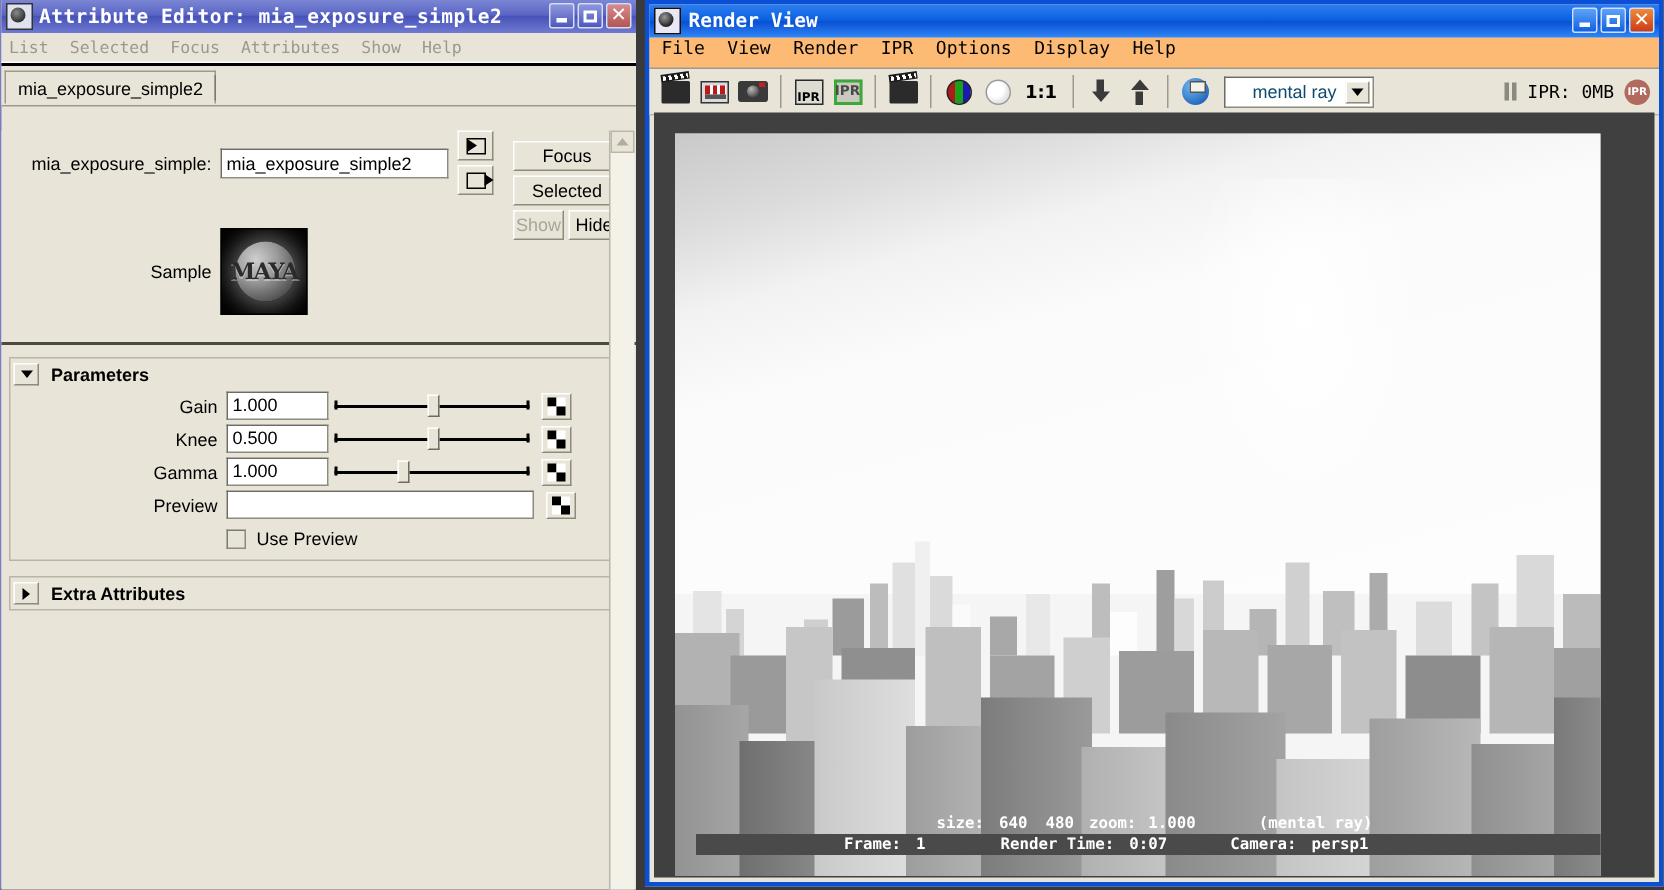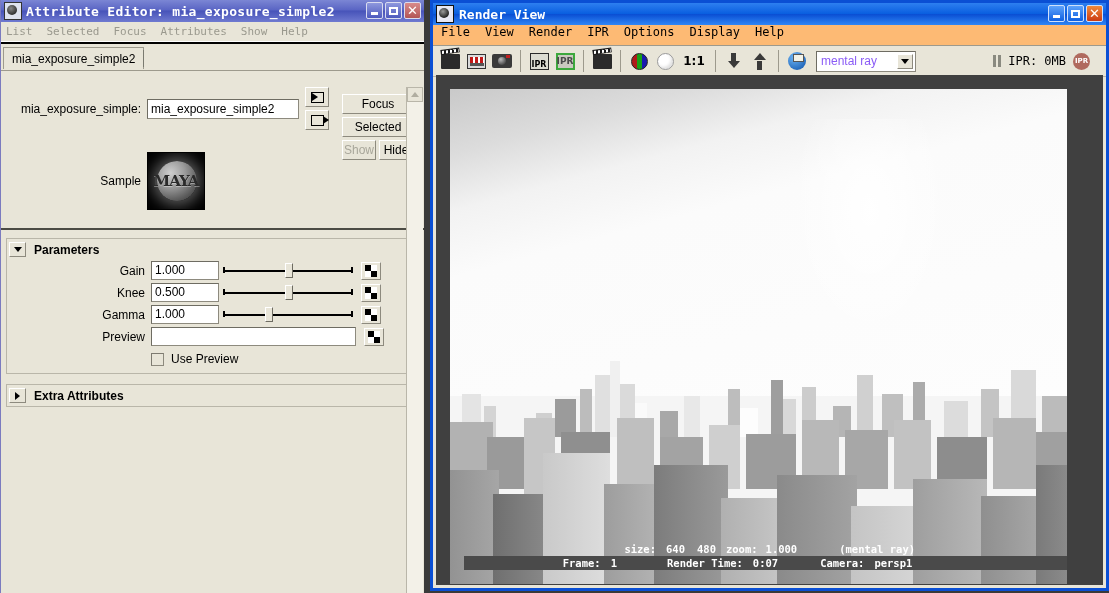--- a/index.html
+++ b/index.html
@@ -182,27 +182,27 @@
   .g-ul:before{content:"";position:absolute;left:6px;bottom:0;width:5px;height:9px;background:#3a3a3a;}
   .g-ul:after{content:"";position:absolute;left:3px;top:0;width:0;height:0;
        border-left:6px solid transparent;border-right:6px solid transparent;border-bottom:7px solid #3a3a3a;}
   .g-bub{width:18px;height:18px;border-radius:50%;position:relative;
        background:radial-gradient(circle at 35% 30%,#6fb6f5,#0a4fa8);}
   .g-bub:after{content:"";position:absolute;left:5px;top:2px;width:11px;height:8px;background:#f2f2e8;
        border:1px solid #555;box-sizing:border-box;}
 
   .rv-select{width:100px;height:21px;background:#fff;border:1px solid #8d8a7e;
        border-top-color:#6e6c62;border-left-color:#6e6c62;box-sizing:border-box;
-       display:flex;align-items:center;font-size:12px;padding-left:4px;color:#8b5cf6;position:relative;margin-left:6px;}
+       display:flex;align-items:center;font-size:12px;padding-left:18px;color:#0c4a6e;position:relative;margin-left:6px;}
   .rv-select .arrw{position:absolute;right:2px;top:2px;width:16px;height:15px;background:#e8e5d8;
        border:1px solid #8d8a7e;border-top-color:#fff;border-left-color:#fff;box-sizing:border-box;
        display:flex;align-items:center;justify-content:center;}
   .rv-select .arrw i{width:0;height:0;border-left:4px solid transparent;border-right:4px solid transparent;border-top:5px solid #000;}
 
-  .rv-right{position:absolute;right:16px;top:0;height:30px;display:flex;align-items:center;gap:7px;}
+  .rv-right{position:absolute;right:6px;top:0;height:30px;display:flex;align-items:center;gap:7px;}
   .pausebar{display:flex;gap:2px;}
   .pausebar i{display:block;width:3px;height:12px;background:#8a8a80;}
   .iprtxt{font-family:"DejaVu Sans Mono",monospace;font-size:12px;color:#000;}
   .iprbadge{width:17px;height:17px;border-radius:50%;background:#b06a5e;color:#fff;
        font-size:7px;font-weight:bold;font-family:"DejaVu Sans",sans-serif;
        display:flex;align-items:center;justify-content:center;}
 
   .rv-canvas{position:absolute;left:3px;right:3px;top:72px;bottom:3px;background:#404040;}
   .rv-img{position:absolute;left:14px;top:14px;width:617px;height:495px;overflow:hidden;background:#f5f5f5;}
   .sky{position:absolute;left:0;top:0;width:100%;height:62%;

